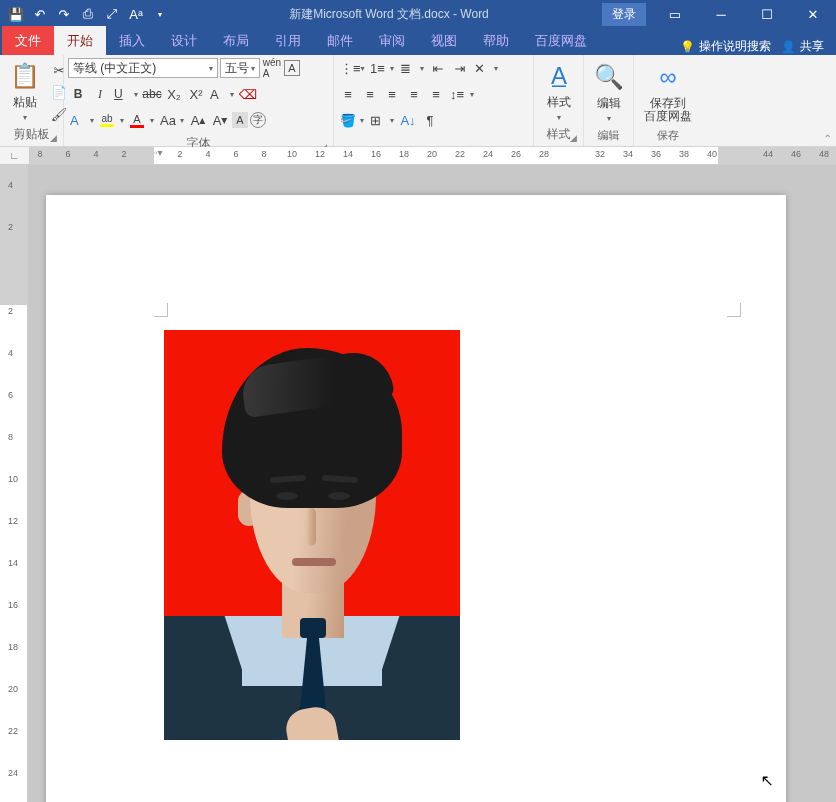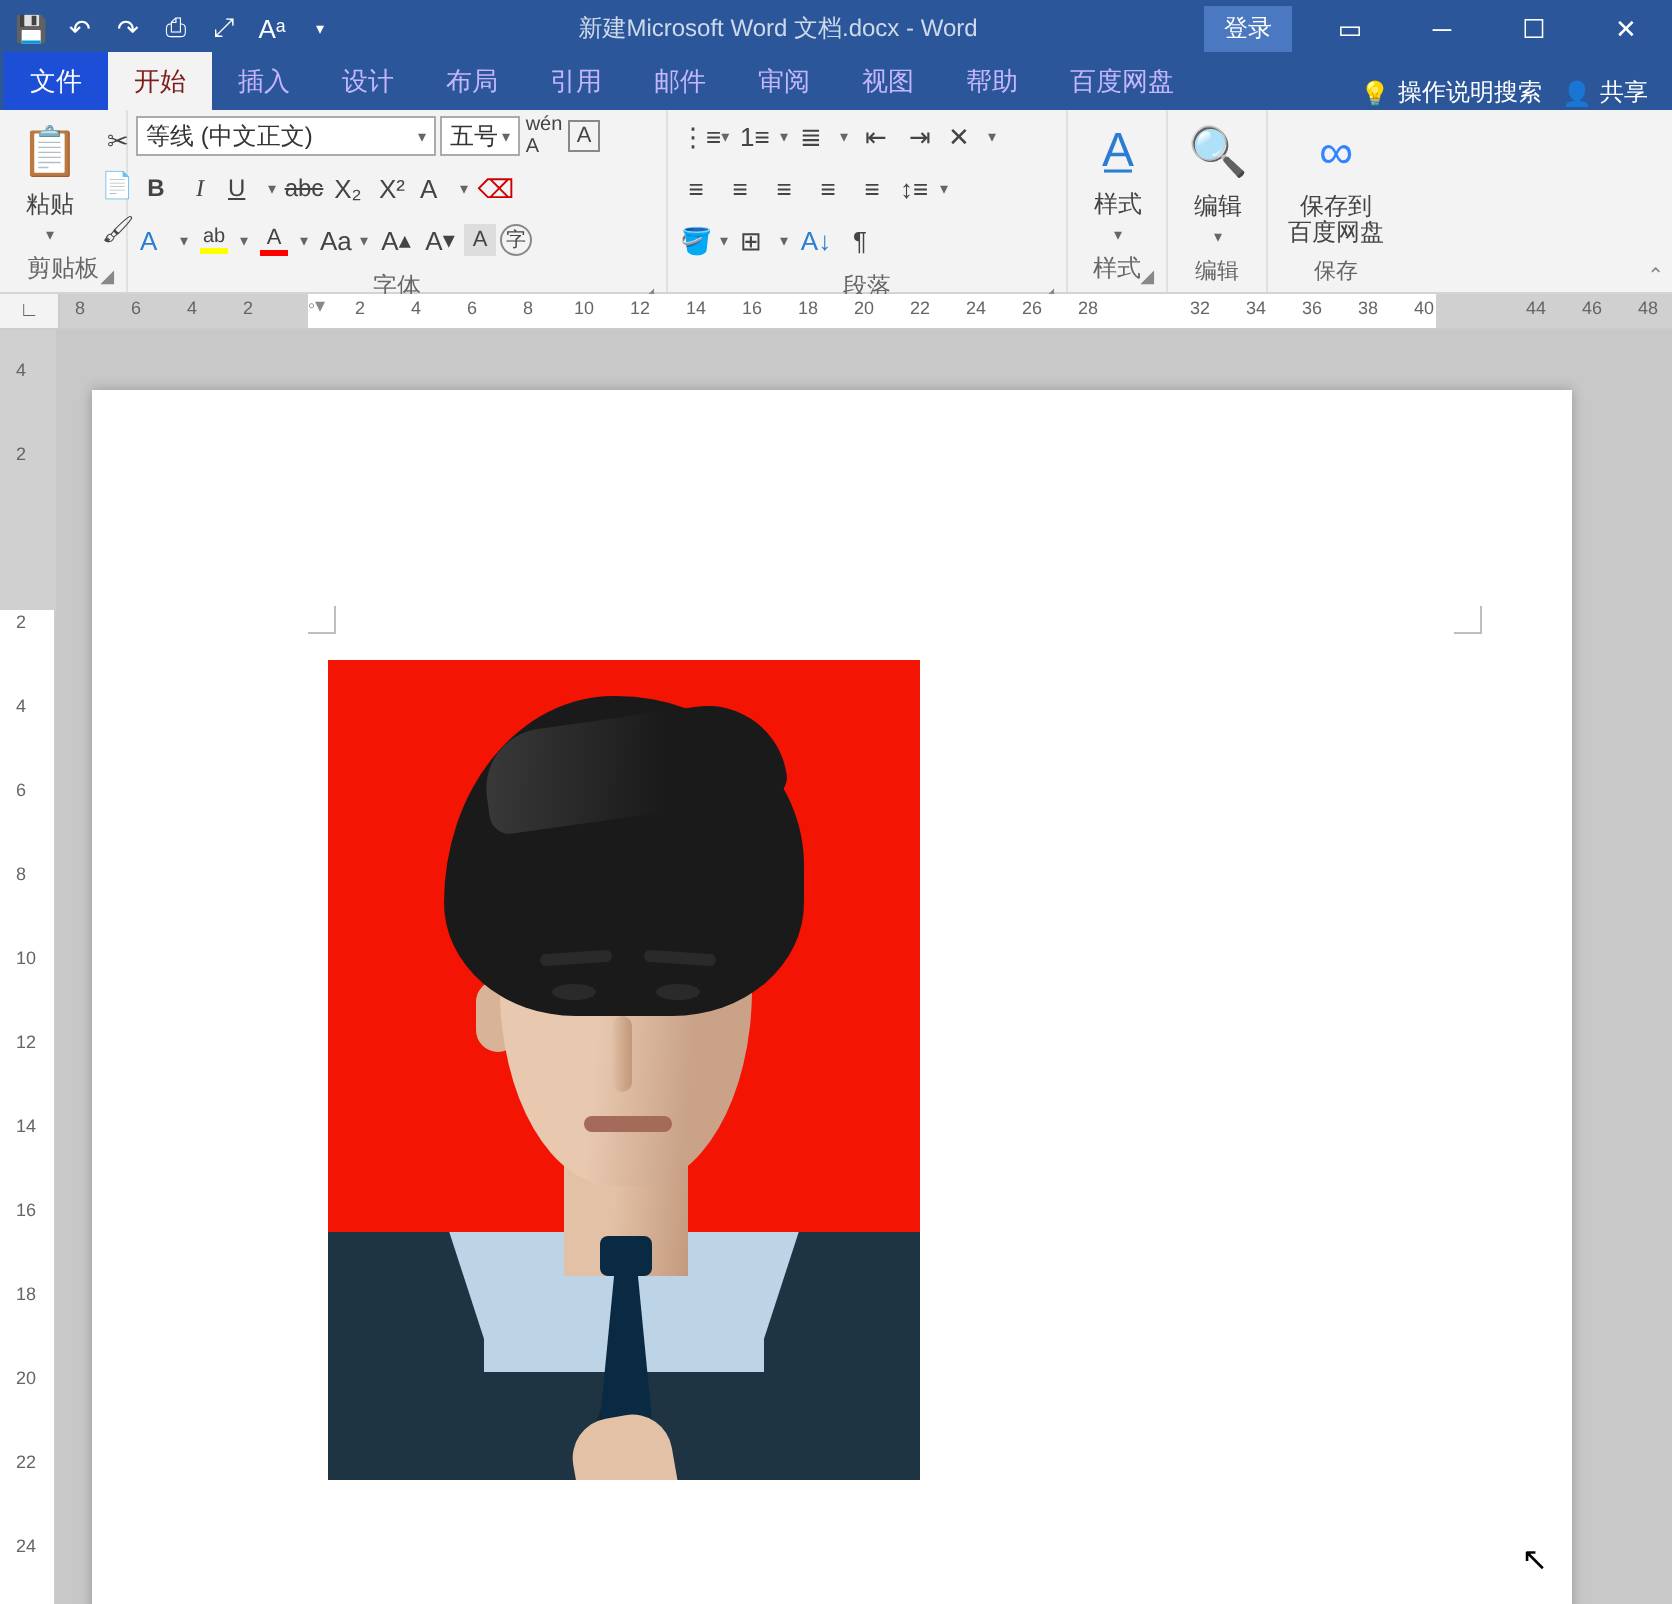--- a/index.html
+++ b/index.html
@@ -7,21 +7,21 @@
 .titlebar{background:#2b579a;height:28px;display:flex;align-items:center;color:#fff}
 .qat{display:flex;gap:8px;padding:0 8px;align-items:center}
 .qat .ic{width:16px;height:16px;display:flex;align-items:center;justify-content:center;color:#fff;font-size:13px}
 .title-center{flex:1;text-align:center;color:#cfd9ea;font-size:12px}
 .title-right{display:flex;gap:0;align-items:center}
 .tbtn{width:46px;height:28px;display:flex;align-items:center;justify-content:center;color:#fff;font-size:13px}
 .login-btn{background:#4a78c1;color:#fff;padding:3px 10px;font-size:12px;margin-right:6px}
 .menubar{background:#2b579a;height:27px;display:flex;align-items:end;padding:0 2px;color:#fff}
 .mtab{padding:6px 13px 5px;color:#c4b5fd;font-size:13px;cursor:pointer}
 .mtab.active{background:#f3f3f3;color:#7f1d1d}
-.mtab.file{background:#1d4ed8;color:#fff}
+.mtab.file{background:#ef4444;color:#fff}
 .menu-spacer{flex:1}
 .menu-right{display:flex;align-items:center;gap:10px;padding-right:10px;color:#fff}
 .menu-right .mri{display:flex;align-items:center;gap:4px;font-size:12px}
 .ribbon{background:#f3f3f3;height:92px;display:flex;border-bottom:1px solid #d4d4d4;position:relative}
 .rgroup{border-right:1px solid #e1e1e1;display:flex;flex-direction:column;justify-content:space-between;padding:3px 4px 1px}
 .rgroup .gbody{flex:1;display:flex;gap:3px}
 .rgroup .glabel{text-align:center;color:#666;font-size:11px;padding:2px 0;position:relative}
 .rgroup .glabel .dlg{position:absolute;right:2px;bottom:2px;font-size:9px;color:#888}
 .bigbtn{display:flex;flex-direction:column;align-items:center;justify-content:center;gap:4px;padding:2px 6px;min-width:42px}
 .bigbtn .icn{width:32px;height:32px;display:flex;align-items:center;justify-content:center;font-size:24px}
@@ -221,21 +221,20 @@
         <span class="ic16">≡</span>
         <span class="ic16 split">↕≡<span class="drop">▾</span></span>
       </div>
       <div class="font-row">
         <span class="ic16 split">🪣<span class="drop">▾</span></span>
         <span class="ic16 split">⊞<span class="drop">▾</span></span>
         <span class="ic16" style="color:#2b7cd3">A↓</span>
         <span class="ic16">¶</span>
       </div>
     </div>
-    <div class="glabel"><span>段落</span><span class="dlg">◢</span></div>
   </div>
 
   <div class="rgroup" style="width:50px">
     <div class="gbody">
         <div class="bigbtn">
           <div class="icn" style="color:#2b7cd3">A̲</div>
           <div class="lbl">样式</div>
           <div style="font-size:8px;color:#666">▾</div>
         </div>
       </div>

